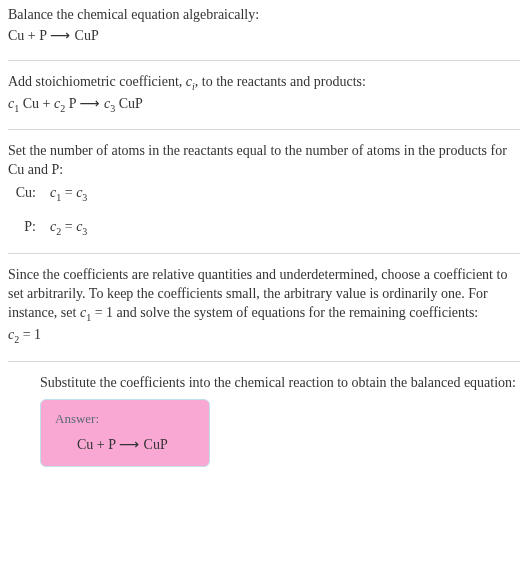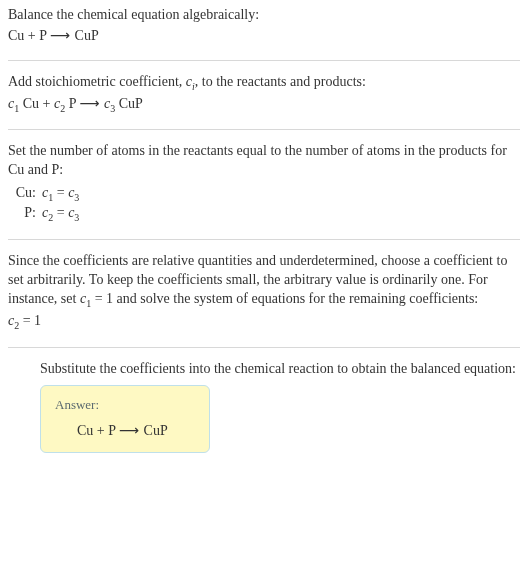--- a/index.html
+++ b/index.html
@@ -23,24 +23,25 @@
 .eqn { font-family: Georgia, serif; }
 .sub { vertical-align: sub; font-size: 10px; font-style: italic; }
 .subn { vertical-align: sub; font-size: 10px; }
 .italic { font-style: italic; }
 .arrow { letter-spacing: 1px; }
 .atoms-table {
   display: grid;
   grid-template-columns: 28px auto;
   column-gap: 6px;
   margin-top: 4px;
+  gap: 14px;
 }
 .atoms-table .lbl { text-align: right; }
 .answer-box {
-  background: #fef9c3;
+  background: #f9a8d4;
   border: 1px solid #bfe0ea;
   border-radius: 6px;
   padding: 10px 14px 12px 14px;
   width: 170px;
   margin-top: 6px;
 }
 .answer-box .hdr { color: #5c6b70; font-size: 13px; margin-bottom: 8px; }
 .answer-box .eq { padding-left: 22px; }
 .coefs div { margin-bottom: 1px; }
 </style>

